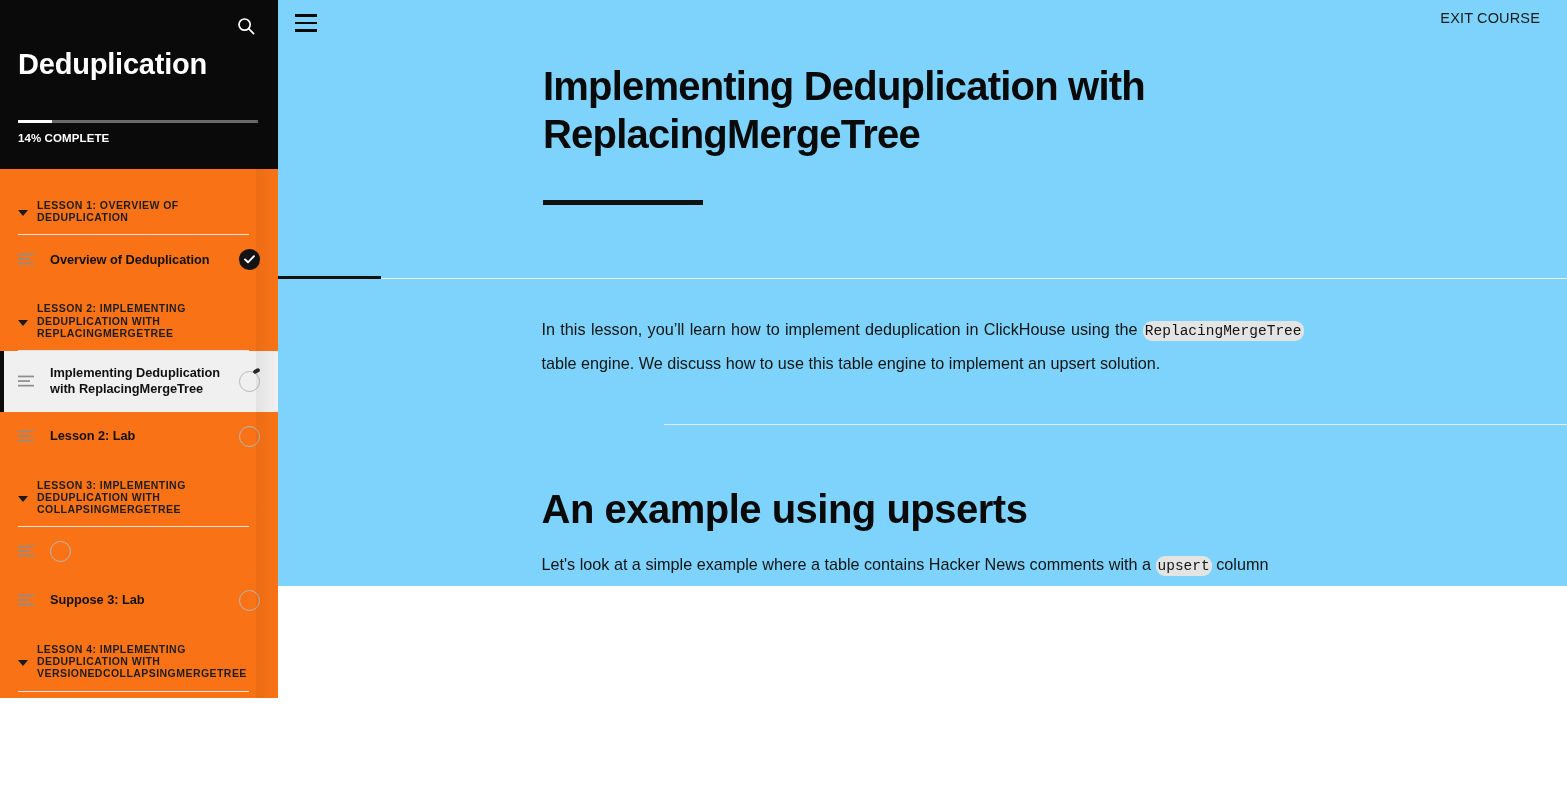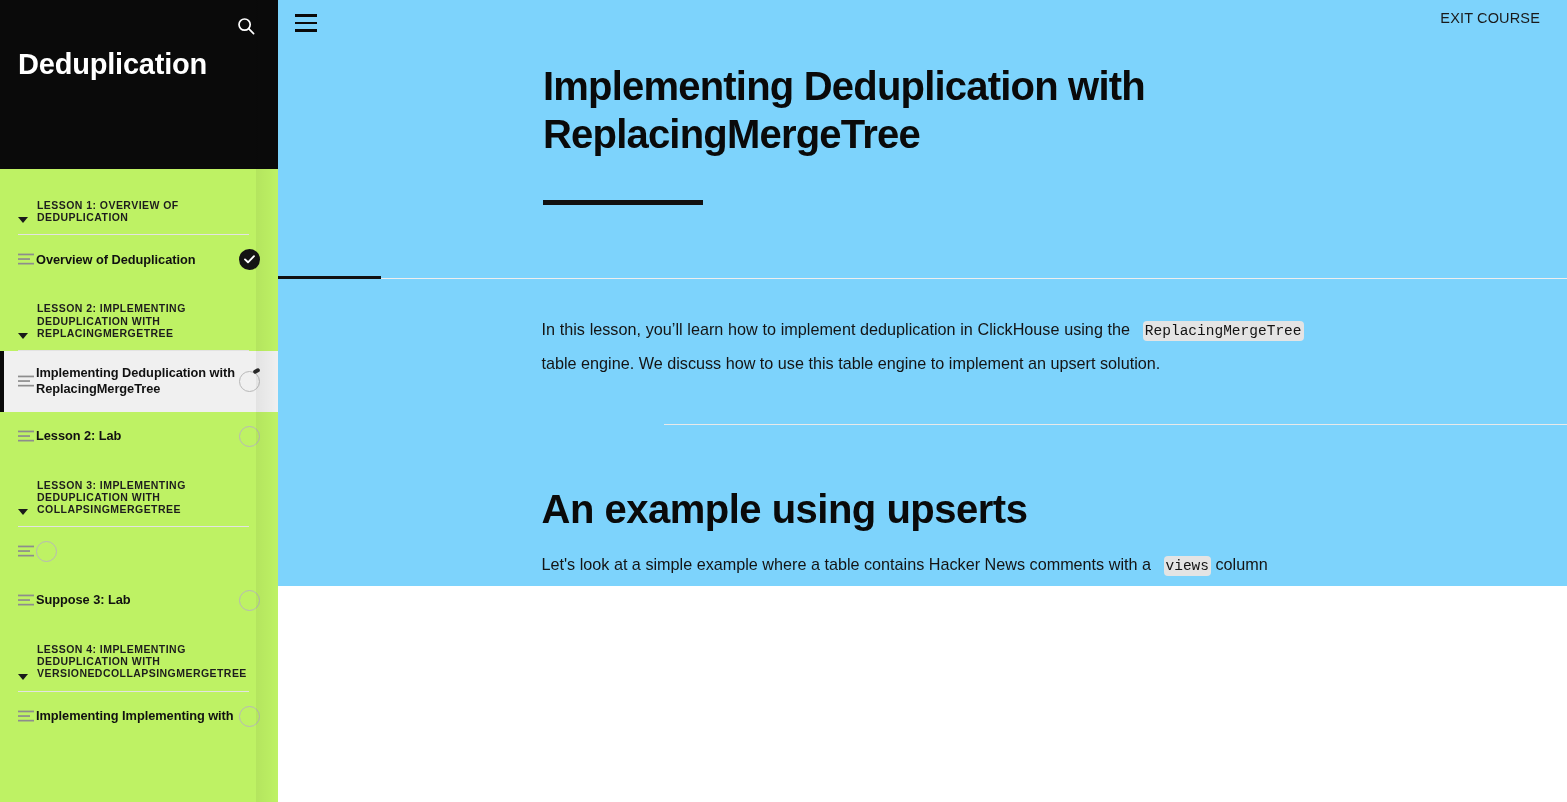--- a/index.html
+++ b/index.html
@@ -7,22 +7,22 @@
     width: 1567px; height: 802px;
     background: #ffffff;
     font-family: "Liberation Sans", sans-serif;
     overflow: hidden;
   }
   .app { position: relative; width: 1567px; height: 802px; display: flex; }
 
   
   .sidebar {
     position: relative;
-    width: 278px; height: 802px;
-    background: #bef264;
+    width: 278px; height: 698px;
+    background: #f97316;
     flex: 0 0 278px;
     overflow: hidden;
   }
   .sidebar::after {
     content: "";
     position: absolute; top: 0; right: 0; width: 22px; height: 802px;
     background: linear-gradient(to right, rgba(0,0,0,0.055), rgba(0,0,0,0));
     pointer-events: none;
   }
   .sb-head {
@@ -66,21 +66,21 @@
 
   .sb-list {
     position: relative;
     height: 633px;
     overflow: hidden;
     padding-top: 12px;
   }
 
   .lesson-group-head {
     display: flex;
-    align-items: flex-end;
+    align-items: center;
     gap: 9px;
     padding: 18px 30px 0 18px;
   }
   .caret {
     flex: 0 0 auto;
     margin-top: 4px;
     width: 0; height: 0;
     border-left: 5px solid transparent;
     border-right: 5px solid transparent;
     border-top: 6px solid #1a1a1a;
@@ -96,20 +96,21 @@
   .group-rule {
     height: 1px;
     background: #e3e3e3;
     margin: 11px 29px 0 18px;
   }
 
   .lesson-item {
     position: relative;
     display: flex;
     align-items: center;
+    gap: 14px;
     padding: 14px 18px 14px 18px;
     min-height: 48px;
     cursor: pointer;
   }
   .lesson-item.active {
     background: #f0f0f0;
     border-left: 4px solid #0a0a0a;
     padding-left: 14px;
   }
   .lines-icon { flex: 0 0 18px; display: block; }
@@ -222,23 +223,22 @@
     color: #141414;
     text-align: justify;
     font-family: "Liberation Sans", sans-serif;
   }
   .body-p.block1 { margin-top: 23px; }
   code.inline {
     font-family: "Liberation Mono", "DejaVu Sans Mono", monospace;
     background: #e4e4e4;
     font-size: 14.5px;
     padding: 2px 2px;
-    border-radius: 4px;
+    border-radius: 9px;
     white-space: nowrap;
-    margin-left: 8px;
   }
   .section-rule {
     width: 1076px;
     margin: 44px 0 0 386px;
     height: 1px;
     background: #e9e9e9;
   }
   .section-h2 {
     width: 762px;
     margin: 62px auto 0 auto;
@@ -259,20 +259,26 @@
     <div class="sb-head">
       <button class="search-btn" aria-label="search">
         <svg width="20" height="20" viewBox="0 0 20 20" fill="none">
           <circle cx="8.6" cy="8.6" r="5.6" stroke="#ffffff" stroke-width="1.7"></circle>
           <line x1="12.7" y1="12.7" x2="17.6" y2="17.6" stroke="#ffffff" stroke-width="1.7" stroke-linecap="round"></line>
         </svg>
       </button>
 
       <div class="course-title">Deduplication</div>
 
+      <div class="progress-wrap">
+        <div class="progress-track">
+          <div class="progress-fill" id="sb-progress-fill" style="width: 14%;"></div>
+        </div>
+        <div class="progress-label">14% COMPLETE</div>
+      </div>
     </div>
 
     <nav class="sb-list" id="sidebar-list">
         <div class="lesson-group-head">
     <span class="caret"></span>
     <span class="lesson-group-label">LESSON 1: OVERVIEW OF DEDUPLICATION</span>
   </div>
   <div class="group-rule"></div>
         <div class="lesson-item">
       <svg class="lines-icon" width="18" height="13" viewBox="0 0 18 13" fill="none">
@@ -367,17 +373,17 @@
     <div class="topprogress-fill" id="lesson-progress-fill" style="width: 8%;"></div>
 
     <div class="content">
 
       <p class="body-p block1"><span>In this lesson, you’ll learn how to implement deduplication in ClickHouse using the </span><code class="inline">ReplacingMergeTree</code><span> table engine. We discuss how to use this table engine to implement an upsert solution.</span></p>
 
       <div class="section-rule"></div>
 
       <h2 class="section-h2">An example using upserts</h2>
 
-      <p class="body-p block2"><span>Let's look at a simple example where a table contains Hacker News comments with a </span><code class="inline">views</code><span> column representing the number of times a comment was viewed. Suppose we insert a new row when an article is published and upsert a new row once a day with the total number of views if the value increases:</span></p>
+      <p class="body-p block2"><span>Let's look at a simple example where a table contains Hacker News comments with a </span><code class="inline">upsert</code><span> column representing the number of times a comment was viewed. Suppose we insert a new row when an article is published and upsert a new row once a day with the total number of views if the value increases:</span></p>
 
     </div>
   </section>
 </div>
 
 </body></html>

